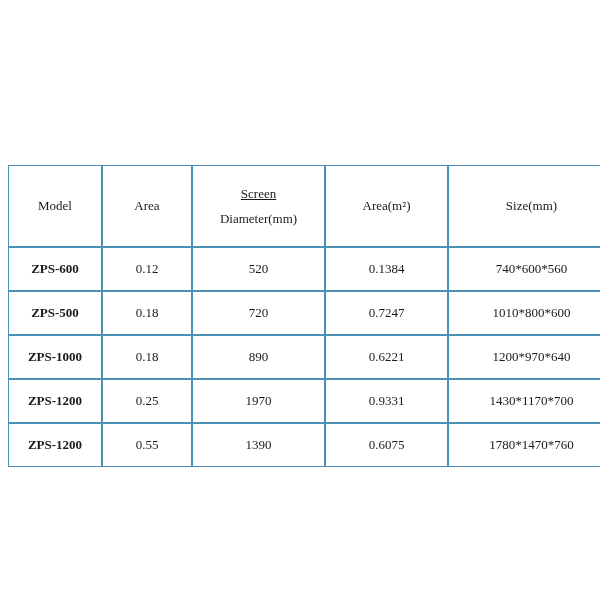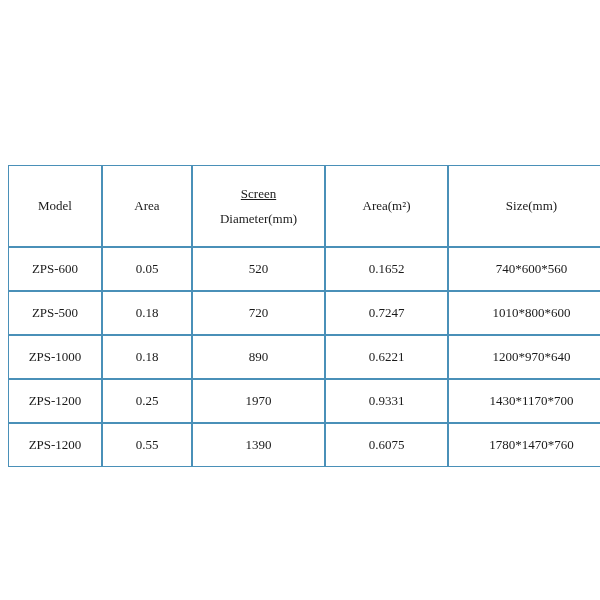--- a/index.html
+++ b/index.html
@@ -45,21 +45,21 @@
     height: 76px;
     font-size: 13px;
     line-height: 1.5;
   }
   tr.data-row td {
     height: 38px;
     font-size: 13px;
   }
   td.col-model {
     width: 88px;
-    font-weight: normal;
+    font-weight: bold;
   }
   tr.header-row td.col-model {
     font-weight: normal;
   }
   td.col-power { width: 84px; }
   td.col-screen { width: 127px; }
   td.col-area { width: 117px; margin-top: 25px; }
   td.col-size { width: 161px; }
 
   .hdr-two-line span {
@@ -80,23 +80,23 @@
           <td class="col-screen hdr-two-line">
             <span class="line1">Screen</span>
             <span class="line2">Diameter(mm)</span>
           </td>
           <td class="col-area">Area(m²)</td>
           <td class="col-size">Size(mm)</td>
         </tr>
 
         <tr class="data-row">
           <td class="col-model">ZPS-600</td>
-          <td class="col-power">0.05</td>
+          <td class="col-power">0.12</td>
           <td class="col-screen">520</td>
-          <td class="col-area">0.1652</td>
+          <td class="col-area">0.1384</td>
           <td class="col-size">740*600*560</td>
         </tr>
 
         <tr class="data-row">
           <td class="col-model">ZPS-500</td>
           <td class="col-power">0.18</td>
           <td class="col-screen">720</td>
           <td class="col-area">0.7247</td>
           <td class="col-size">1010*800*600</td>
         </tr>

